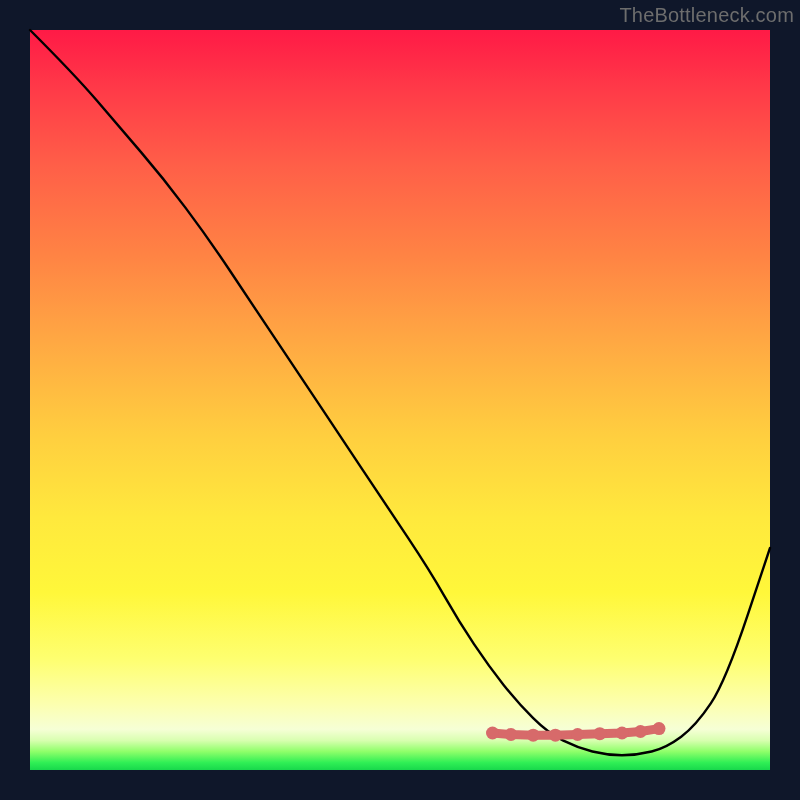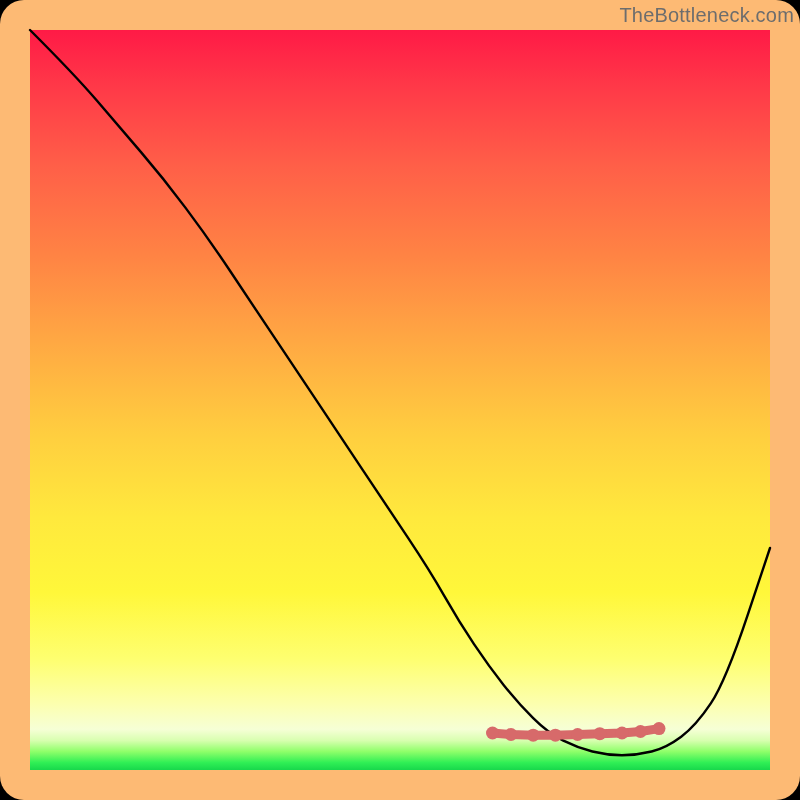--- a/index.html
+++ b/index.html
@@ -8,22 +8,21 @@
     width: 800px;
     height: 800px;
     background: #000;
     font-family: Arial, Helvetica, sans-serif;
     overflow: hidden;
   }
   .frame {
     position: relative;
     width: 800px;
     height: 800px;
-    background: #fdba74;
-    border-radius: 24px;
+    background: #0f172a;
   }
   .plot-area {
     position: absolute;
     left: 30px;
     top: 30px;
     width: 740px;
     height: 740px;
     
     background: linear-gradient(
       to bottom,

